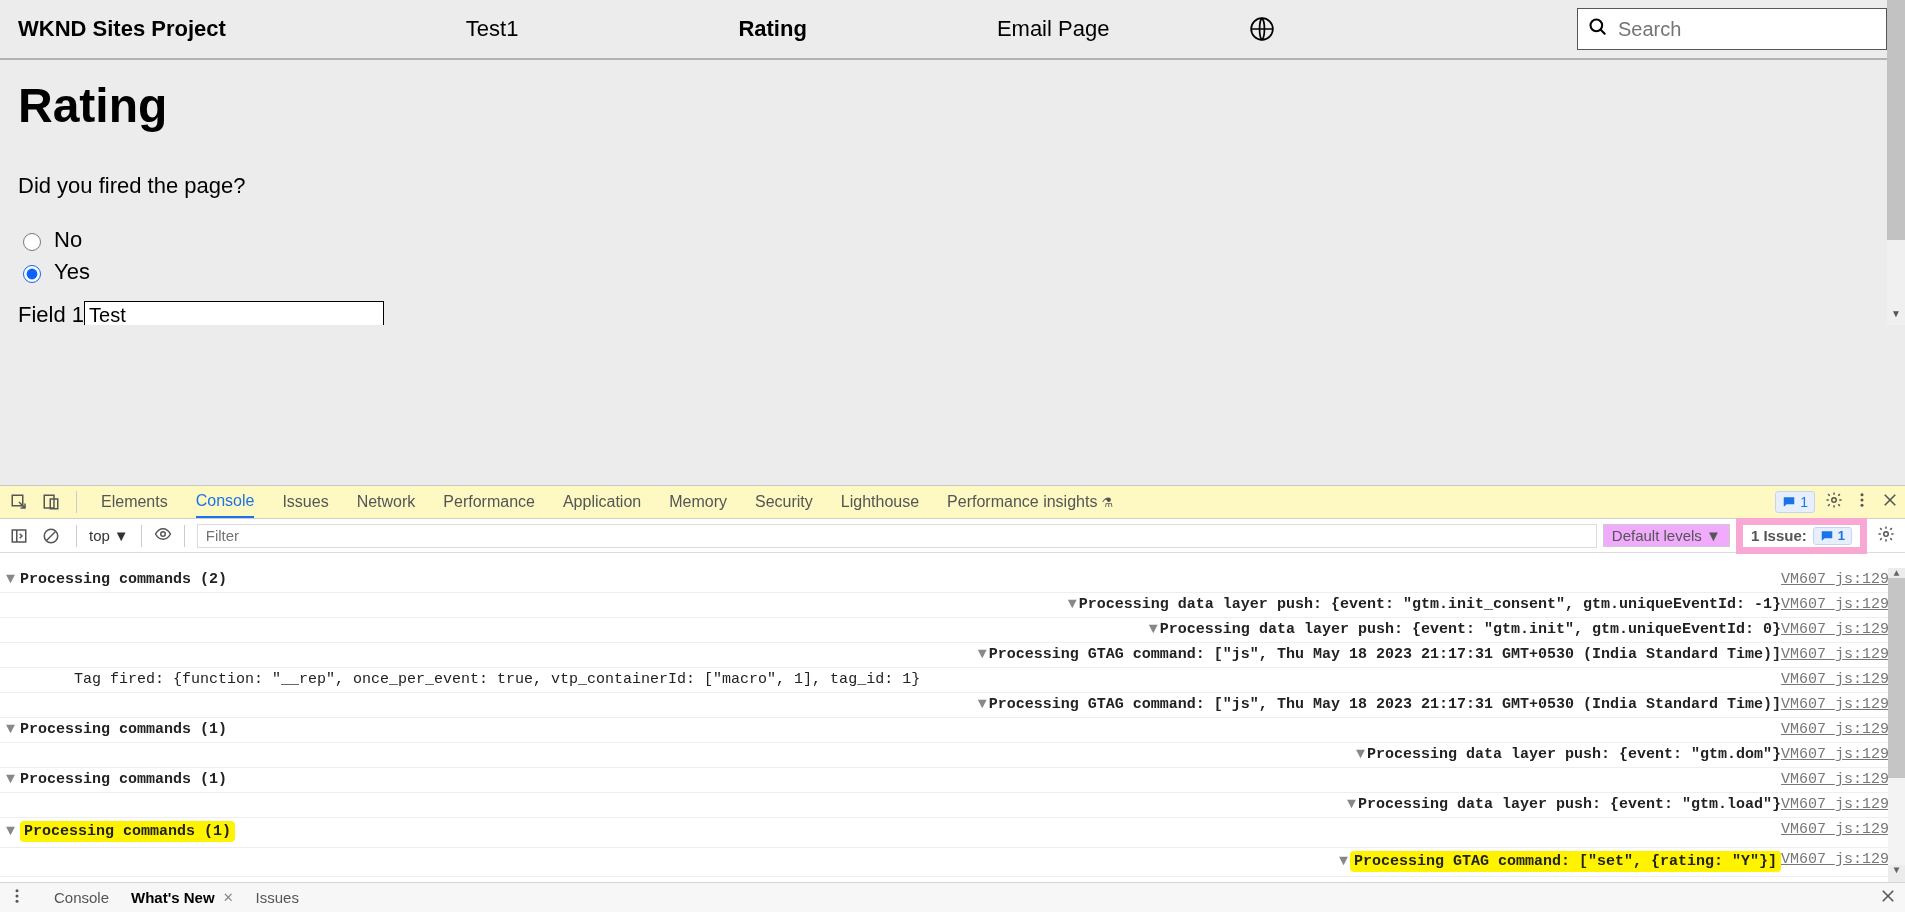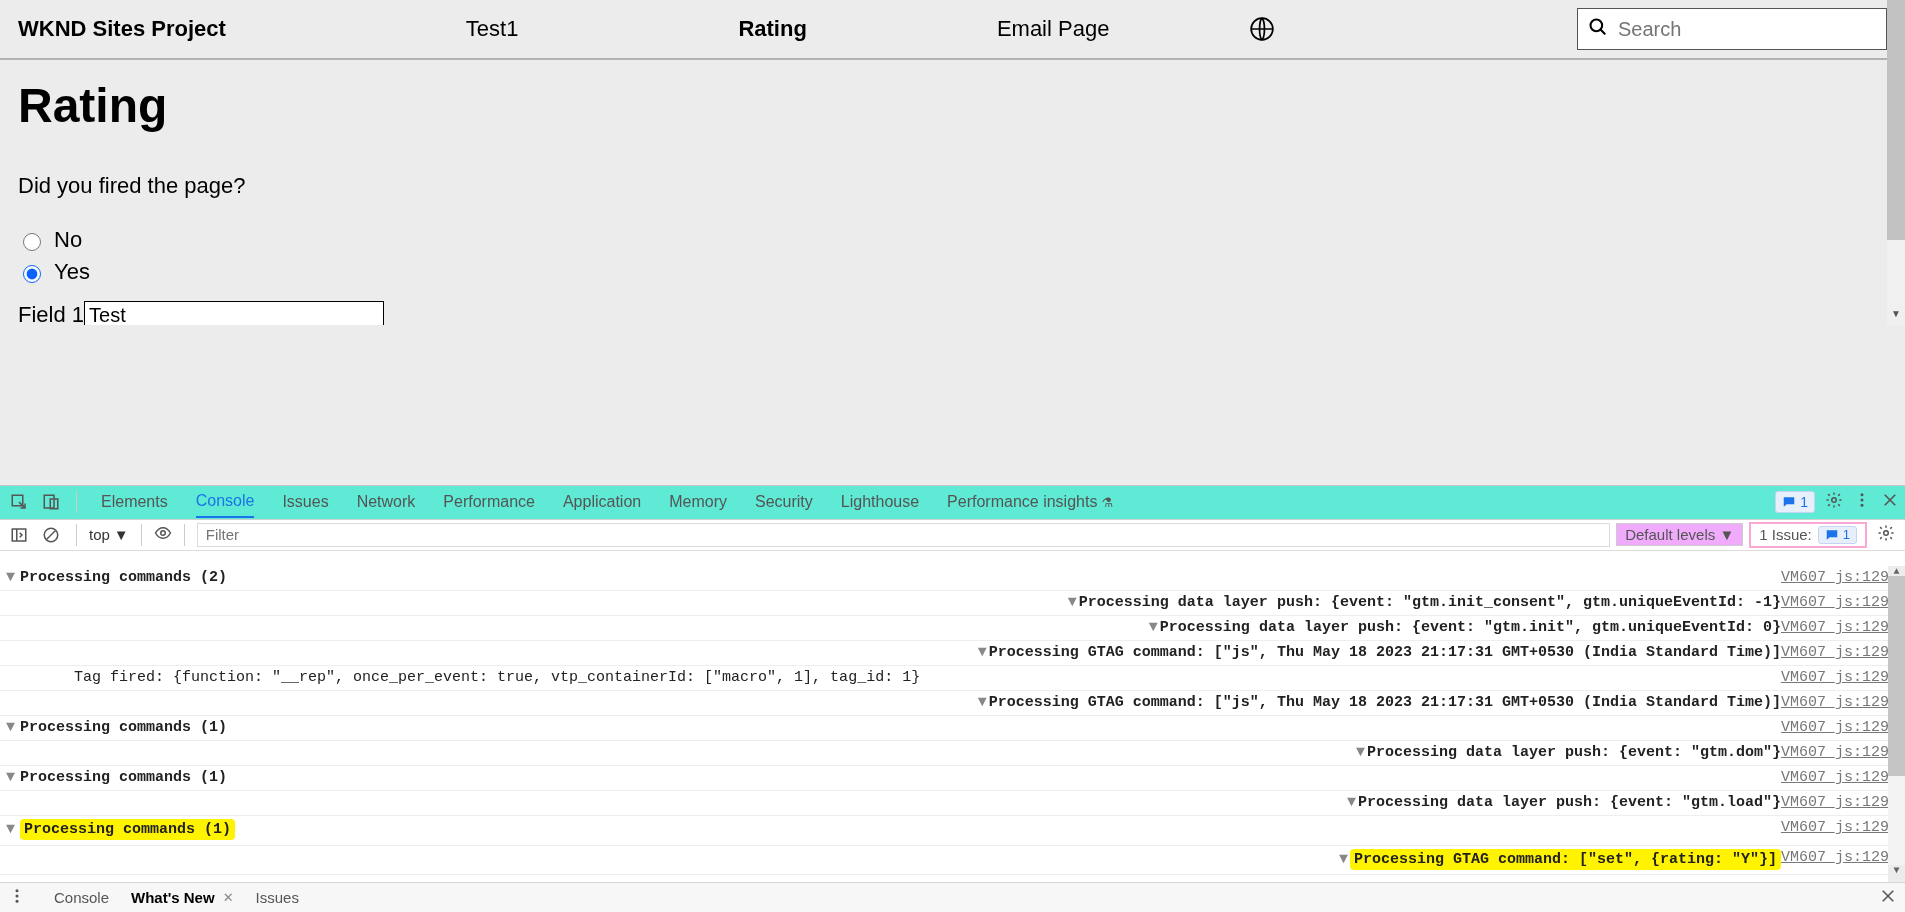--- a/index.html
+++ b/index.html
@@ -57,21 +57,21 @@
     position:absolute; left:0; right:0; bottom:0;
     height:427px; background:#fff;
     font-family: "Segoe UI", "Helvetica Neue", Arial, sans-serif;
     font-size:15px; color:#333;
     display:flex; flex-direction:column;
     border-top:1px solid #c7c7c7;
   }
   
   .dt-toolbar {
     display:flex; align-items:center; height:36px;
-    border-bottom:1px solid #cfcfcf; background:#5eead4;
+    border-bottom:1px solid #cfcfcf; background:#fef9c3;
     padding:0 6px; gap:6px;
   }
   .dt-btn { width:26px; height:26px; display:inline-flex; align-items:center; justify-content:center; color:#555; }
   .dt-btn svg{width:18px;height:18px;}
   .dt-sep { width:1px; height:22px; background:#ccc; margin:0 6px; }
   .dt-tabs { display:flex; align-items:center; gap:28px; margin-left:12px; font-size:16px; color:#555; }
   .dt-tab { padding:6px 0; cursor:pointer; }
   .dt-tab.active { color:#1a73e8; border-bottom:2px solid #1a73e8; }
   .dt-tab .beaker{margin-left:4px;font-size:13px;}
   .dt-right { margin-left:auto; display:flex; align-items:center; gap:10px; color:#555; font-size:16px; }
@@ -88,21 +88,21 @@
     border-bottom:1px solid #dcdcdc; background:#fff;
     padding:0 6px; gap:6px; font-size:15px; color:#555;
   }
   .dt-sub .sel { display:inline-flex; align-items:flex-start; gap:4px; border:0; background:transparent; font-size:15px; color:#333;}
   .dt-sub .eye svg{width:18px;height:18px;}
   .dt-sub .filter {
     flex:1 1 auto; height:24px; border:1px solid #dcdcdc;
     padding:0 8px; font-size:15px; color:#777; background:#fff;
   }
   .dt-sub .levels { border:1px solid #ccc; padding:2px 8px; background:#f0abfc; }
-  .dt-sub .issue { border:2px solid #f9a8d4; padding:2px 8px; background:#fff; display:inline-flex; gap:6px; align-items:center;}
+  .dt-sub .issue { border:7px solid #f9a8d4; padding:2px 8px; background:#fff; display:inline-flex; gap:6px; align-items:center;font-weight:bold;}
   .dt-sub .issue .chip{height:18px;font-size:13px;}
   
   .console {
     flex:1 1 auto; overflow:hidden; position:relative;
     font-family: ui-monospace, SFMono-Regular, Menlo, Consolas, "Liberation Mono", monospace;
     font-size:15px; color:#222;margin-top:15px;
   }
   .row {
     display:flex; align-items:flex-start;
     border-bottom:1px solid #eee; line-height:1.6;

